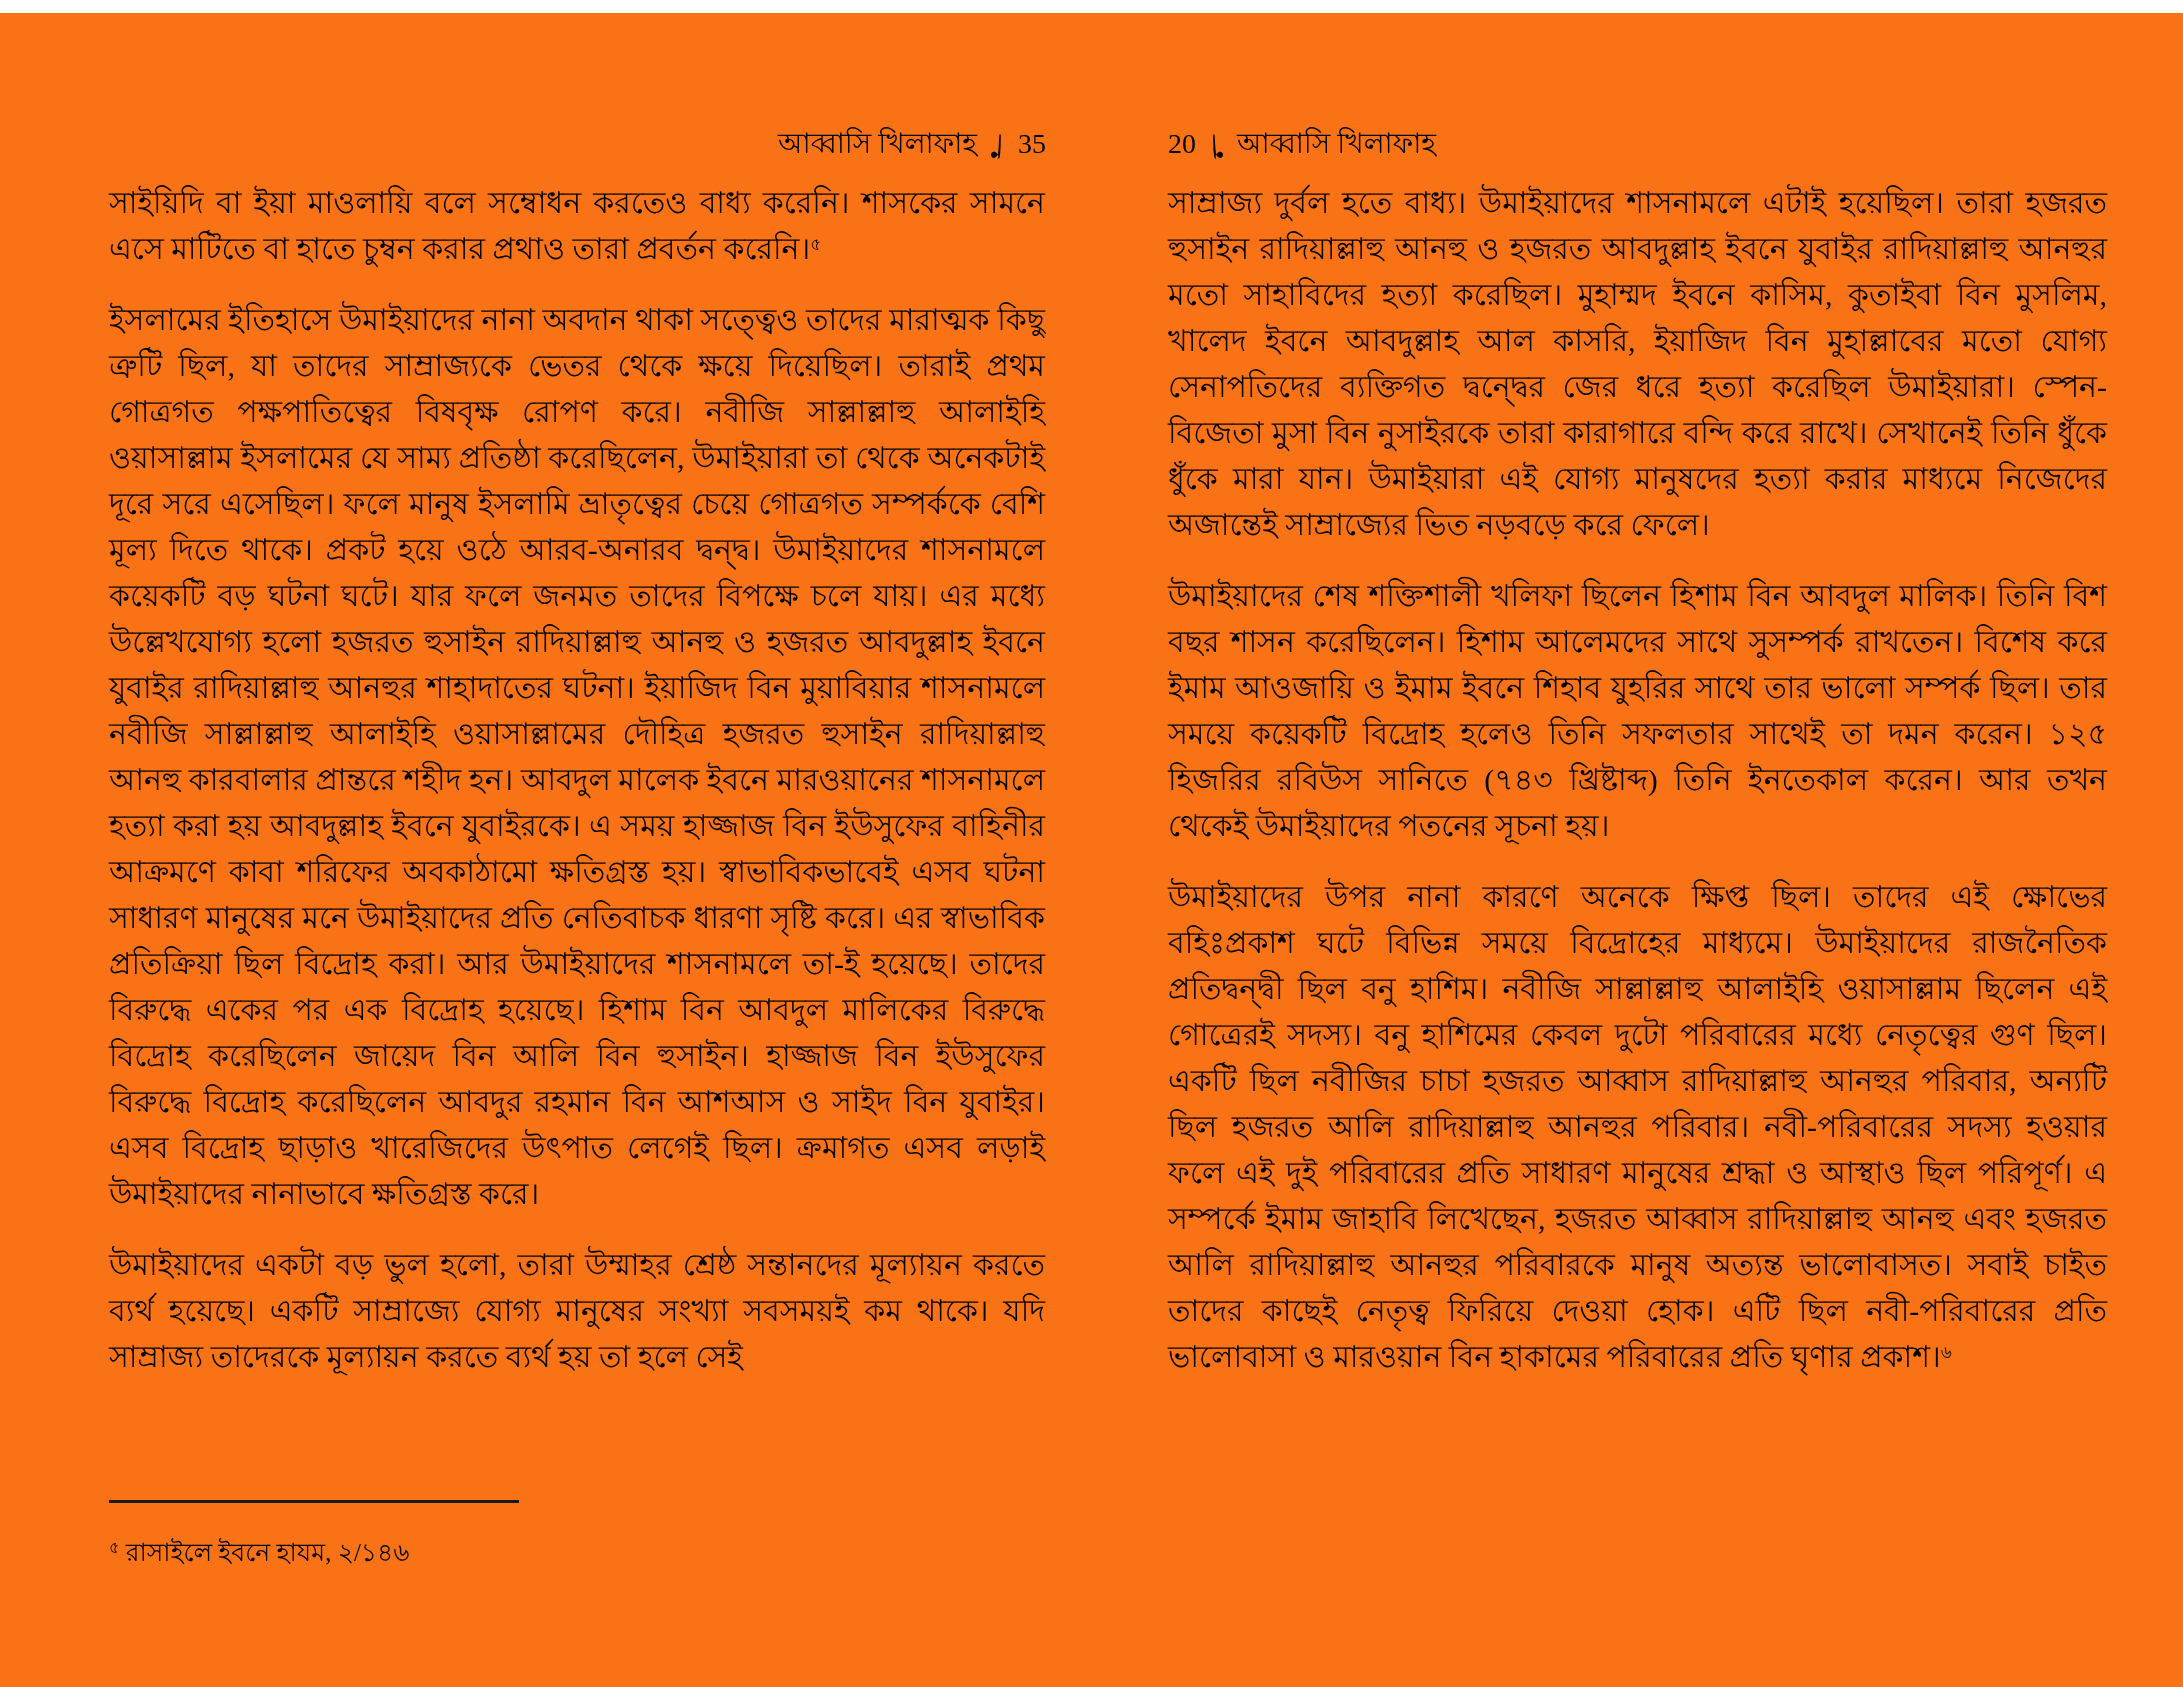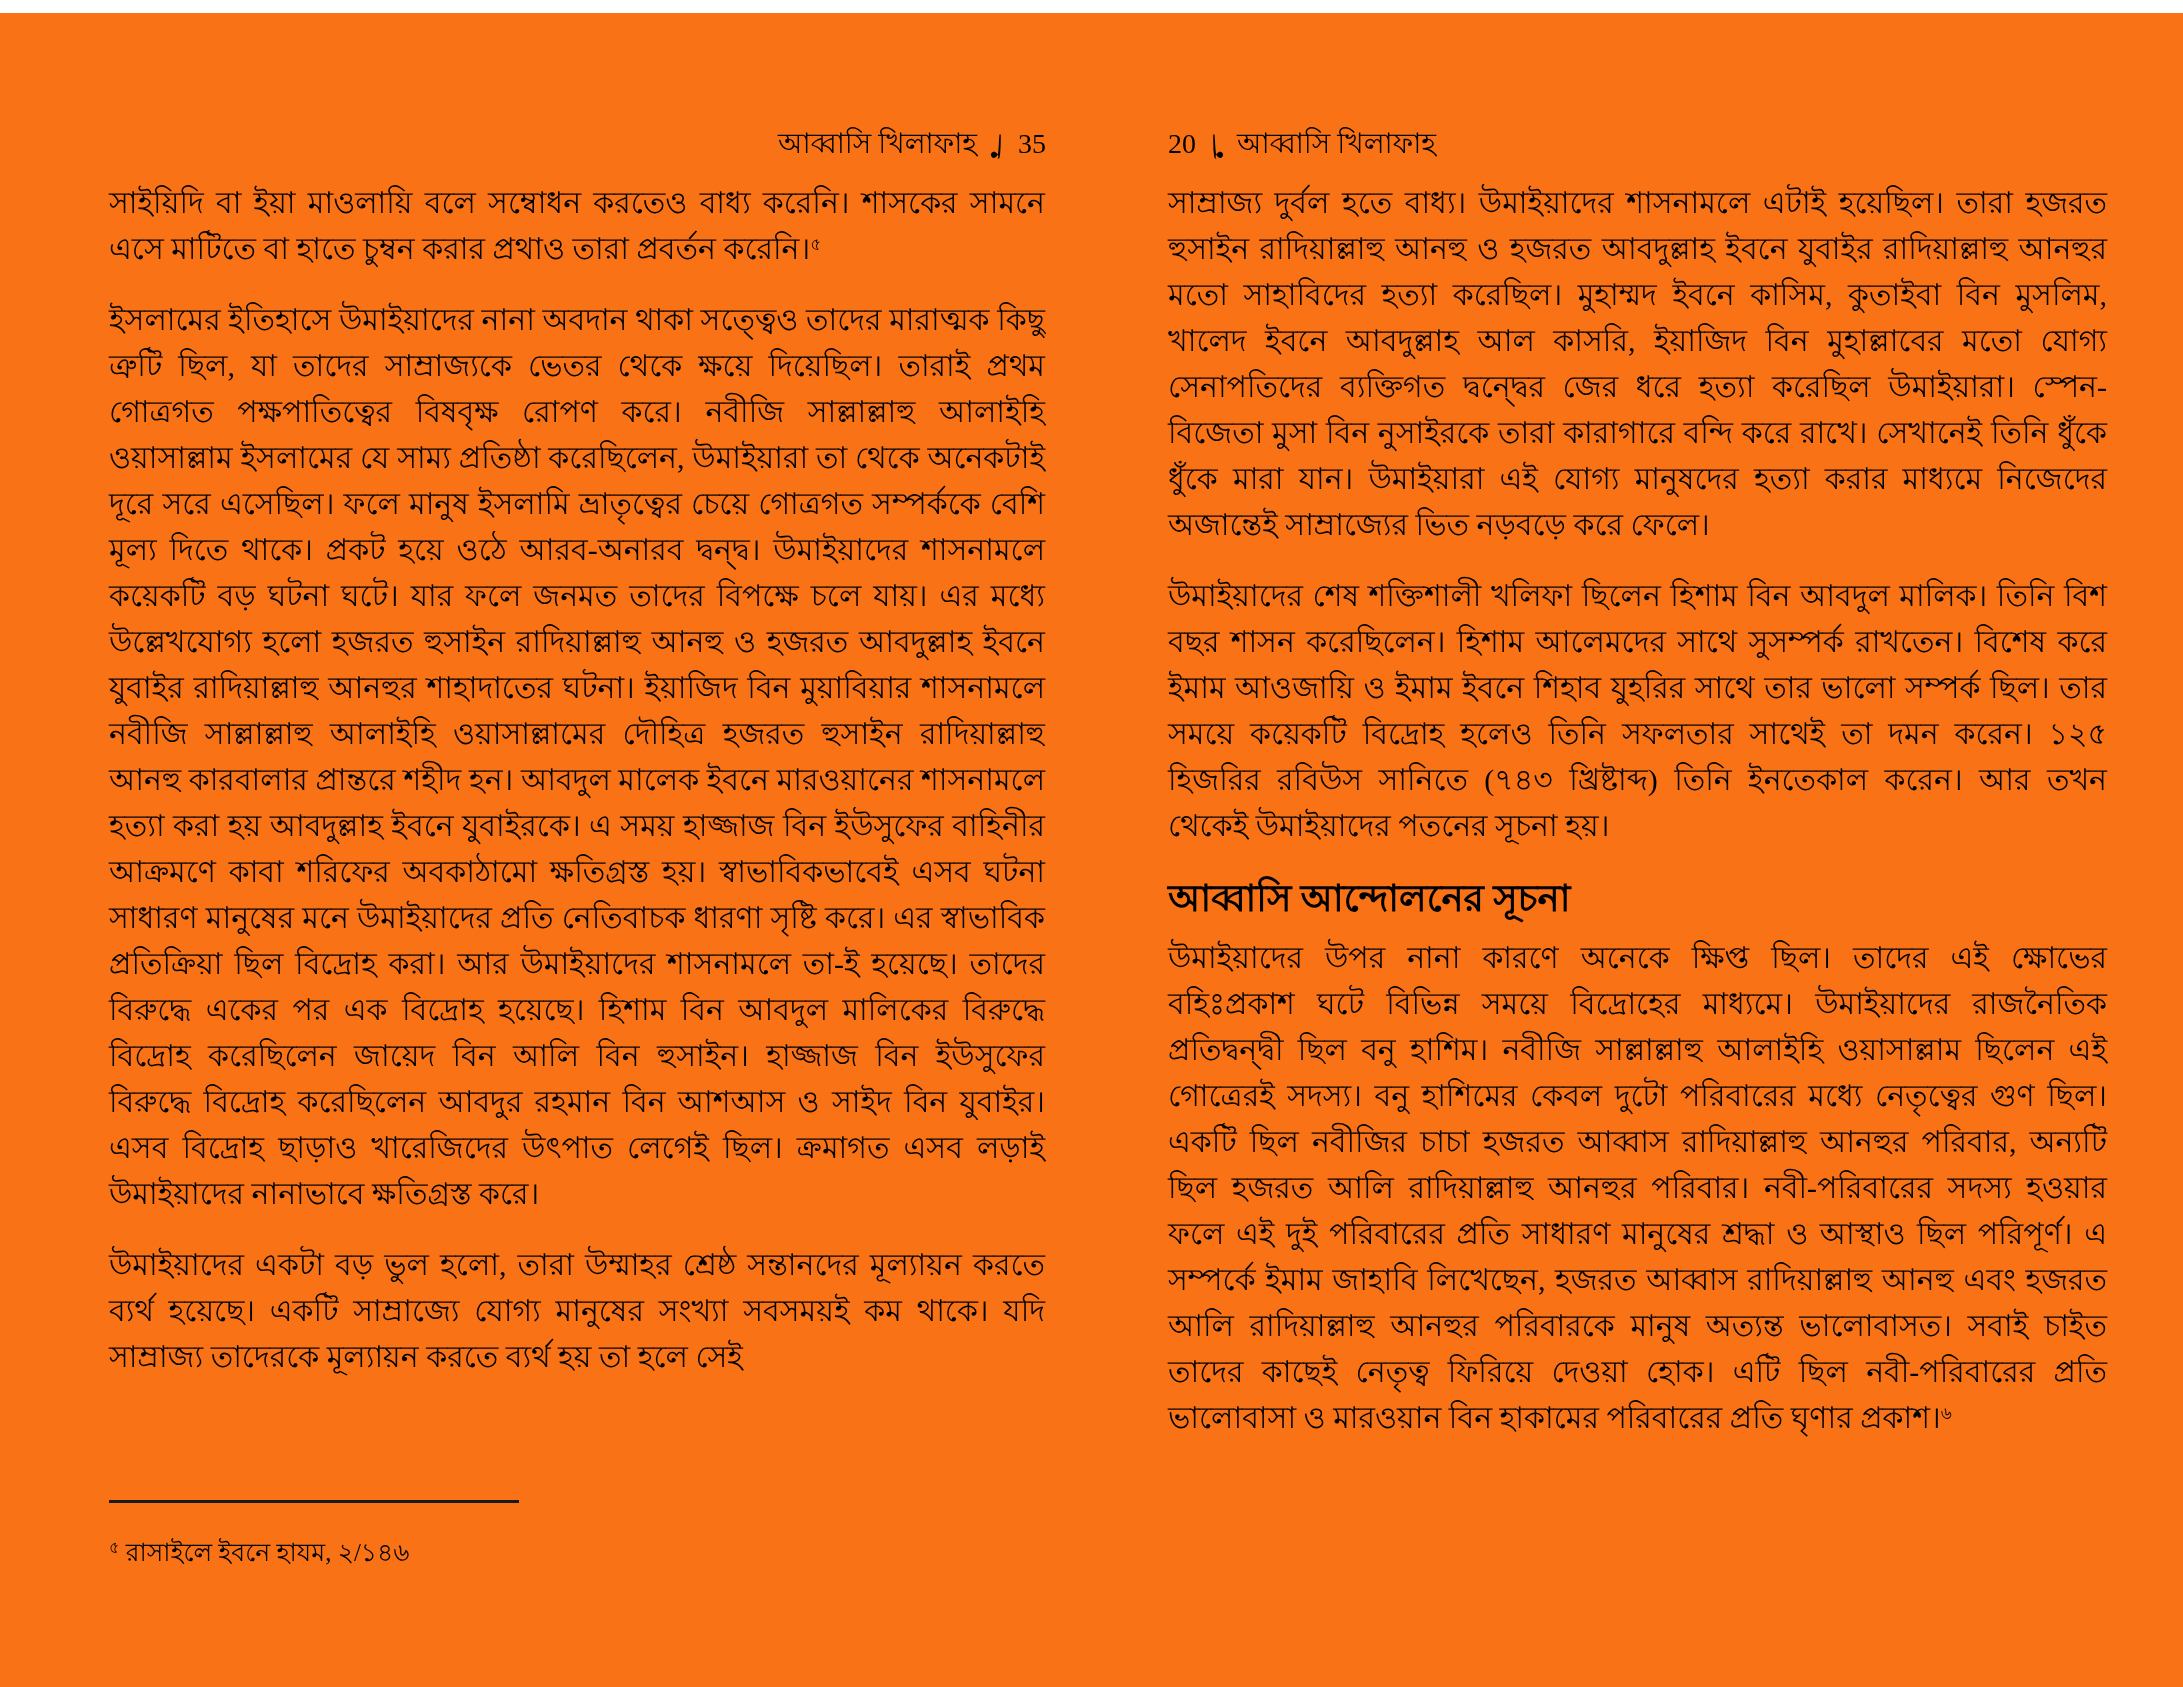--- a/index.html
+++ b/index.html
@@ -143,21 +143,20 @@
           <path d="M10 2 C 11 12, 11 22, 12 30 C 13 37, 19 40, 22 36 C 25 32, 21 27, 16 29 C 12 31, 11 35, 12 38 L 13 40 L 10 38 C 8 30, 8 14, 8 2 Z" fill="#000"></path>
         </svg>
       </span>
       <span>আব্বাসি খিলাফাহ</span>
     </div>
 
     <div class="body-text">
       <p><span>সাম্রাজ্য দুর্বল হতে বাধ্য। উমাইয়াদের শাসনামলে এটাই হয়েছিল। তারা হজরত হুসাইন রাদিয়াল্লাহু আনহু ও হজরত আবদুল্লাহ ইবনে যুবাইর রাদিয়াল্লাহু আনহুর মতো সাহাবিদের হত্যা করেছিল। মুহাম্মদ ইবনে কাসিম, কুতাইবা বিন মুসলিম, খালেদ ইবনে আবদুল্লাহ আল কাসরি, ইয়াজিদ বিন মুহাল্লাবের মতো যোগ্য সেনাপতিদের ব্যক্তিগত দ্বন্দ্বের জের ধরে হত্যা করেছিল উমাইয়ারা। স্পেন-বিজেতা মুসা বিন নুসাইরকে তারা কারাগারে বন্দি করে রাখে। সেখানেই তিনি ধুঁকে ধুঁকে মারা যান। উমাইয়ারা এই যোগ্য মানুষদের হত্যা করার মাধ্যমে নিজেদের অজান্তেই সাম্রাজ্যের ভিত নড়বড়ে করে ফেলে।</span></p>
       <p><span>উমাইয়াদের শেষ শক্তিশালী খলিফা ছিলেন হিশাম বিন আবদুল মালিক। তিনি বিশ বছর শাসন করেছিলেন। হিশাম আলেমদের সাথে সুসম্পর্ক রাখতেন। বিশেষ করে ইমাম আওজায়ি ও ইমাম ইবনে শিহাব যুহরির সাথে তার ভালো সম্পর্ক ছিল। তার সময়ে কয়েকটি বিদ্রোহ হলেও তিনি সফলতার সাথেই তা দমন করেন। ১২৫ হিজরির রবিউস সানিতে (৭৪৩ খ্রিষ্টাব্দ) তিনি ইনতেকাল করেন। আর তখন থেকেই উমাইয়াদের পতনের সূচনা হয়।</span></p>
 
-      <h2 class="section-heading">আব্বাসি আন্দোলনের সূচনা</h2>
 
       <p><span>উমাইয়াদের উপর নানা কারণে অনেকে ক্ষিপ্ত ছিল। তাদের এই ক্ষোভের বহিঃপ্রকাশ ঘটে বিভিন্ন সময়ে বিদ্রোহের মাধ্যমে। উমাইয়াদের রাজনৈতিক প্রতিদ্বন্দ্বী ছিল বনু হাশিম। নবীজি সাল্লাল্লাহু আলাইহি ওয়াসাল্লাম ছিলেন এই গোত্রেরই সদস্য। বনু হাশিমের কেবল দুটো পরিবারের মধ্যে নেতৃত্বের গুণ ছিল। একটি ছিল নবীজির চাচা হজরত আব্বাস রাদিয়াল্লাহু আনহুর পরিবার, অন্যটি ছিল হজরত আলি রাদিয়াল্লাহু আনহুর পরিবার। নবী-পরিবারের সদস্য হওয়ার ফলে এই দুই পরিবারের প্রতি সাধারণ মানুষের শ্রদ্ধা ও আস্থাও ছিল পরিপূর্ণ। এ সম্পর্কে ইমাম জাহাবি লিখেছেন, হজরত আব্বাস রাদিয়াল্লাহু আনহু এবং হজরত আলি রাদিয়াল্লাহু আনহুর পরিবারকে মানুষ অত্যন্ত ভালোবাসত। সবাই চাইত তাদের কাছেই নেতৃত্ব ফিরিয়ে দেওয়া হোক। এটি ছিল নবী-পরিবারের প্রতি ভালোবাসা ও মারওয়ান বিন হাকামের পরিবারের প্রতি ঘৃণার প্রকাশ।</span><sup class="fn-ref">৬</sup></p>
     </div>
 
 
   </section>
 
 </div>
 
 

